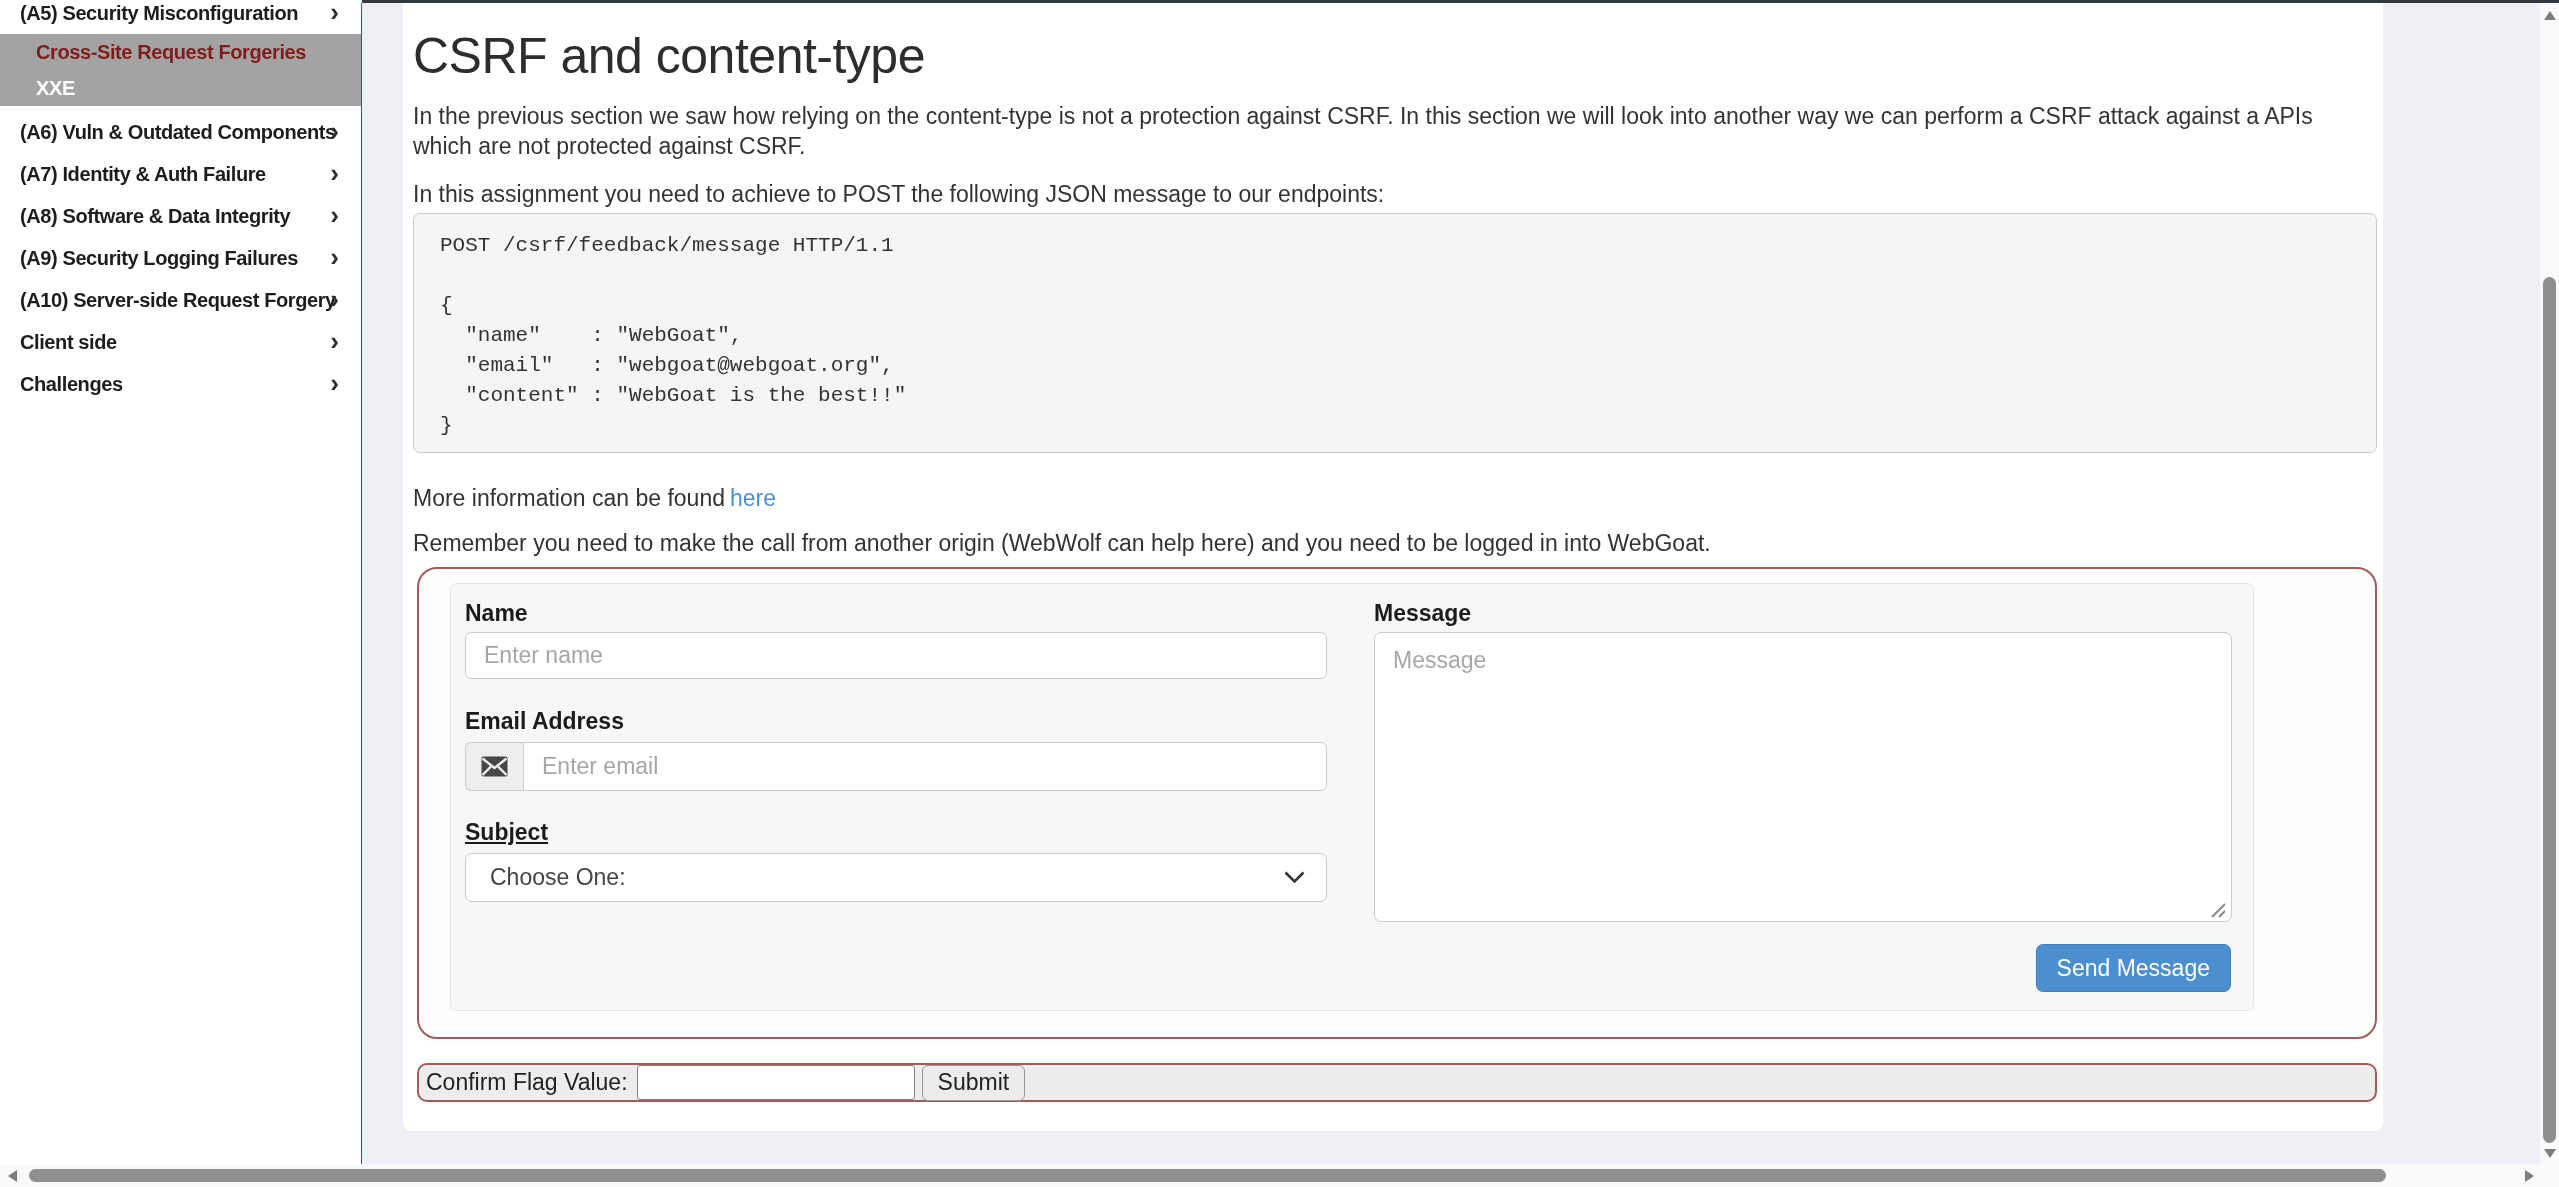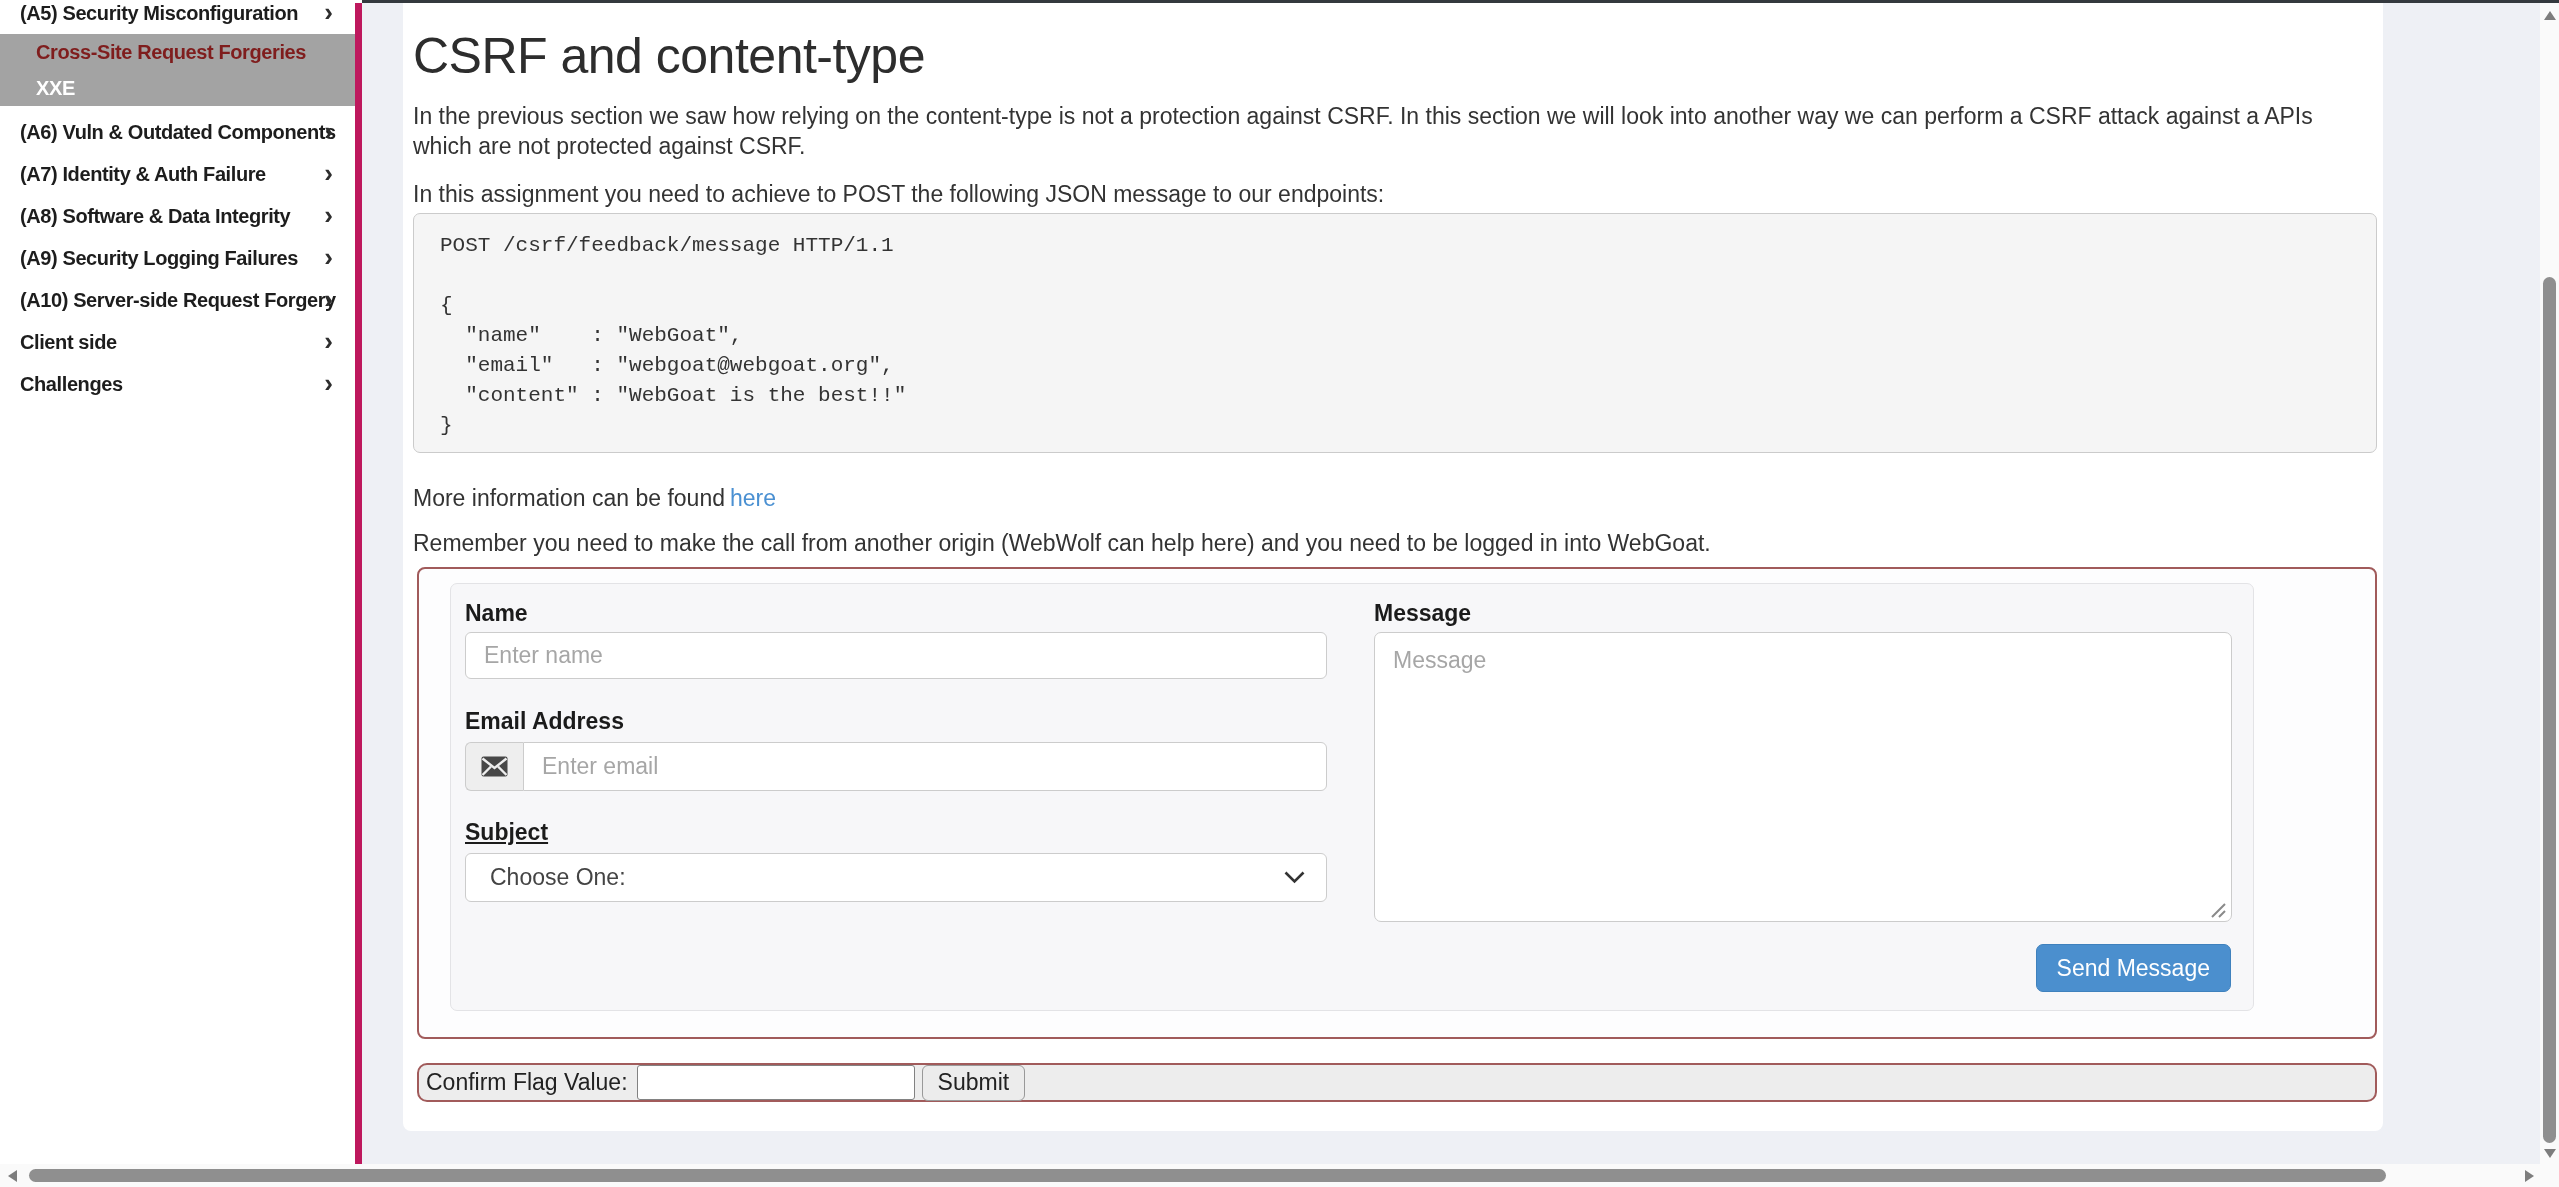--- a/index.html
+++ b/index.html
@@ -5,21 +5,21 @@
   * { margin:0; padding:0; box-sizing:border-box; }
   html,body { width:2559px; height:1187px; overflow:hidden; background:#fff;
               font-family:"Liberation Sans", sans-serif; }
   .screen { position:relative; width:2559px; height:1187px; background:#fff; }
 
   
   .topline { position:absolute; left:362px; top:0; width:2197px; height:3px; background:#34393e; }
 
   
   .sidebar { position:absolute; left:0; top:3px; width:362px; height:1161px;
-             background:#fff; border-right:7px solid #be185d; overflow:hidden; }
+             background:#fff; border-right:1px solid #be185d; overflow:hidden; }
   .side-row { position:relative; height:42px; display:flex; align-items:center;
               padding-left:20px; cursor:pointer; }
   .side-row.first { margin-top:-11px; }
   .side-label { font-size:20px; font-weight:bold; color:#1d1d1d; letter-spacing:-0.4px; white-space:nowrap; }
   .side-chevron { position:absolute; right:22px; top:50%; transform:translateY(-54%);
                   font-size:26px; font-weight:bold; color:#2e2e2e; line-height:1; }
   .side-group { background:#a3a3a3; height:72px; padding:0; }
   .side-row.sub { height:36px; padding-left:36px; }
   .side-label.sel { color:#7f1d1d; }
   .side-label.alt { color:#ffffff; }
@@ -38,21 +38,21 @@
   .codeblock { position:absolute; left:10px; top:210px; width:1964px; height:240px;
                background:#f5f5f5; border:1px solid #cbcbcb; border-radius:7px;
                padding:17px 26px; font-family:"Liberation Mono","DejaVu Sans Mono",monospace;
                font-size:21px; line-height:30px; color:#333; white-space:pre; overflow:hidden; }
   .more-line { top:480px; }
   .link { color:#4a90d2; text-decoration:none; margin-left:5px; cursor:pointer; }
   .remember-line { top:525px; }
 
   
   .attack { position:absolute; left:14px; top:564px; width:1960px; height:472px;
-            border:2px solid #a15b5b; border-radius:8px; background:#fdfdfe; }
+            border:2px solid #a15b5b; border-radius:20px; background:#fdfdfe; }
   .panel { position:absolute; left:31px; top:14px; width:1804px; height:428px;
            background:#f7f7f9; border:1px solid #e3e3e6; border-radius:7px; }
   .flabel { position:absolute; font-size:23px; font-weight:bold; color:#1b1b1b; }
   .col-left  { position:absolute; left:14px; top:0; width:862px; height:100%; }
   .col-right { position:absolute; left:923px; top:0; width:858px; height:100%; }
   .lab1 { top:16px; } .lab2 { top:124px; } .lab3 { top:235px;text-decoration:underline; }
   .tinput { position:absolute; left:0; width:862px; height:47px; border:1px solid #ccc;
             border-radius:6px; background:#fff; font-size:23px; color:#333; padding:0 18px;
             font-family:"Liberation Sans",sans-serif; outline:none; }
   .tinput::placeholder, .msgarea::placeholder { color:#a6a6a6; opacity:1; }

